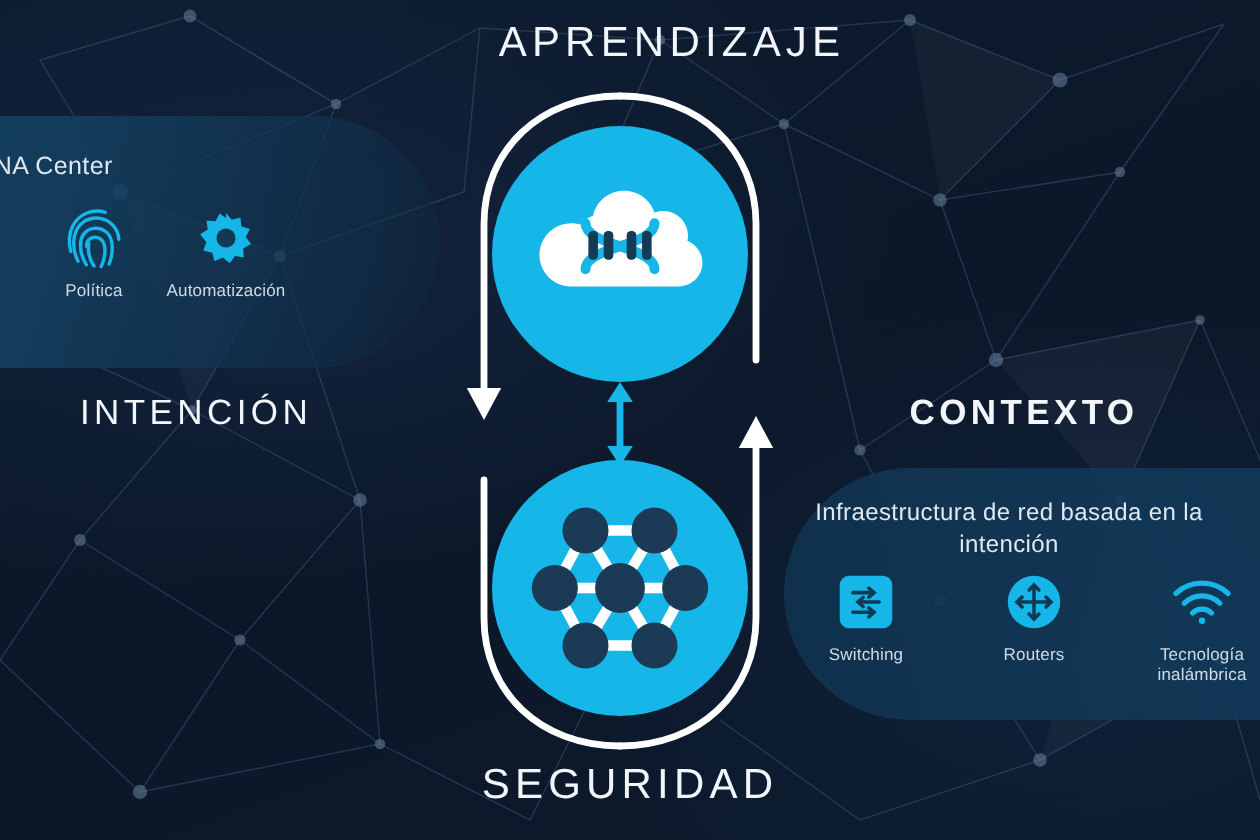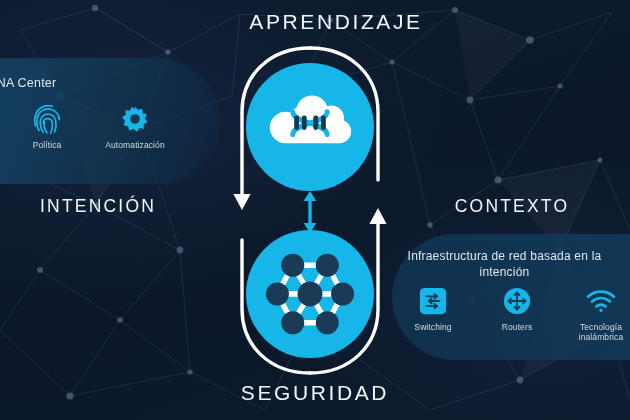--- a/index.html
+++ b/index.html
@@ -37,39 +37,39 @@
   .panel-title {
     position:absolute; width:100%; text-align:center;
     color:#dfe8f0; font-size:12.5px; letter-spacing:.2px;
   }
   #left-panel .panel-title { top:18px; left:-28px; width:100%; }
   #right-panel .panel-title {
     top:14px; left:0; width:225px; line-height:16px; font-size:12px;
   }
 
   .icon-row { position:absolute; display:flex; }
-  #left-icons { top:44px; left:136px; gap:26px; }
+  #left-icons { top:44px; left:136px; gap:4px; }
   #right-icons { top:50px; left:10px; gap:22px; }
 
   .icon-cell { width:62px; text-align:center; }
   .icon-cell .glyph { height:34px; display:flex; align-items:center; justify-content:center; }
   .icon-cell .cap {
     margin-top:4px; color:#cfdbe6; font-size:8.5px; line-height:10px;
     letter-spacing:.1px;
   }
 
   
   .heading {
     position:absolute; z-index:6;
     color:#f2f6fa; font-weight:400;
   }
   #aprendizaje { top:10px; left:0; width:630px; text-align:center; font-size:21px; letter-spacing:2.6px;padding-left:42px; }
   #seguridad   { top:381px; left:0; width:630px; text-align:center; font-size:21px; letter-spacing:2.6px; }
   #intencion   { top:196px; left:40px; width:190px; text-align:left; font-size:17.5px; letter-spacing:2.2px; }
-  #contexto    { top:196px; left:412px; width:200px; text-align:center; font-size:17.5px; letter-spacing:2.2px; }
+  #contexto    { top:196px; left:412px; width:200px; text-align:center; font-size:17.5px; letter-spacing:2.2px;font-weight:bold; }
 
   
   #loop { position:absolute; left:0; top:0; z-index:5; }
   #circles { position:absolute; z-index:6; left:0; top:0; }
   .node-circle {
     position:absolute; border-radius:50%;
     background:#17b6e8;
     display:flex; align-items:center; justify-content:center;
   }
   #circle-learning { left:246px; top:63px;  width:128px; height:128px; }

